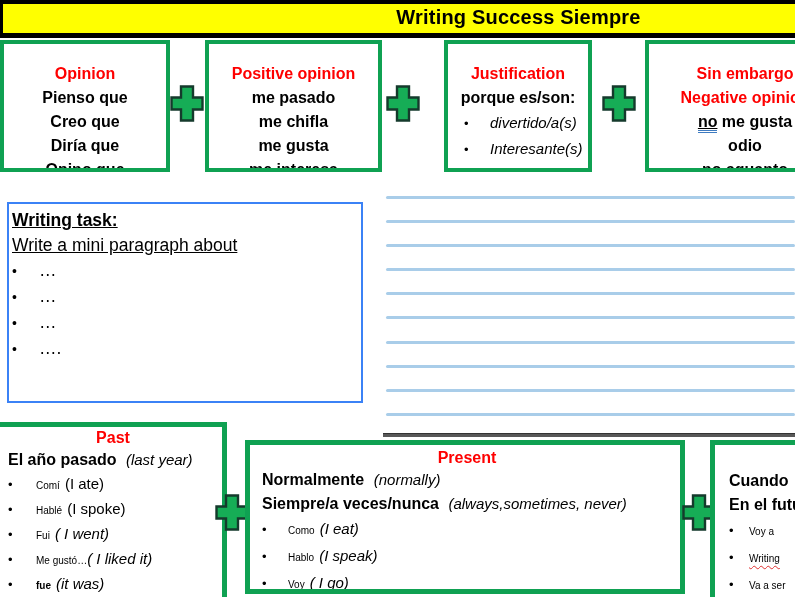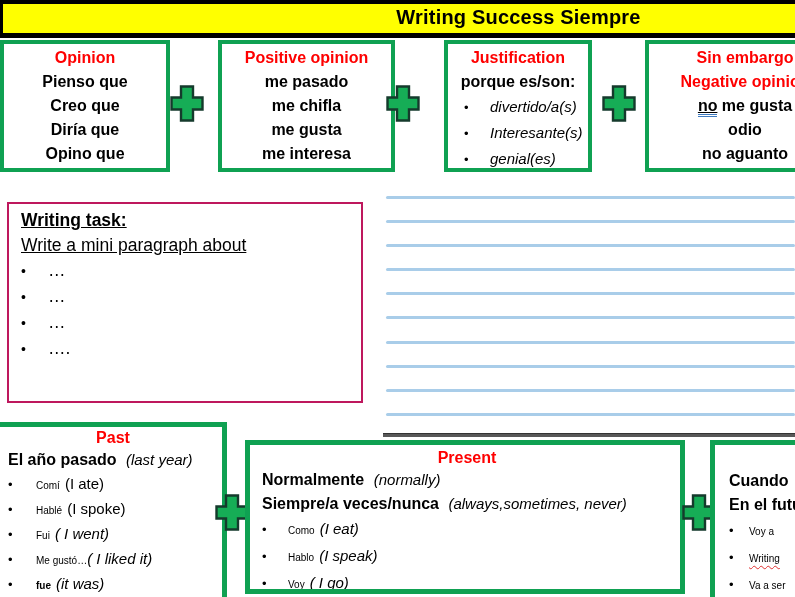--- a/index.html
+++ b/index.html
@@ -13,25 +13,25 @@
   .banner-title{
     position:absolute;left:0;right:0;top:6px;text-align:center;
     font-size:20px;font-weight:bold;padding-left:242px;box-sizing:border-box;
     letter-spacing:.2px;
   }
   
   .fbox{
     position:absolute;top:40px;height:132px;background:#fff;
     border:4px solid var(--green,#0fa152);box-sizing:border-box;
     text-align:center;font-weight:bold;font-size:16px;line-height:24px;
-    padding-top:2px;overflow:hidden;
+    padding-top:18px;overflow:hidden;
   }
   .fbox .title{color:var(--red,#fe0000);}
   .box-opinion{left:0;width:170px;}
-  .box-positive{left:218px;width:177px;}
+  .box-positive{left:205px;width:177px;}
   .box-justification{left:444px;width:148px;}
   .box-negative{left:645px;width:200px;}
   .jrow{display:flex;align-items:baseline;text-align:left;line-height:25px;
         padding-left:16px;font-weight:normal;font-style:italic;font-size:15px;}
   .jrow .bullet{font-style:normal;width:26px;flex:0 0 26px;font-size:13px;}
   .neg-word{
     text-decoration:underline;
     border-bottom:3px double var(--grammar-blue,#3f7bc0);
     padding-bottom:0;
   }
@@ -40,22 +40,22 @@
   .plus svg{display:block;width:100%;height:100%;}
   .plus path{fill:var(--plus-fill,#16ad56);stroke:var(--plus-outline,#153a2c);stroke-width:2.4;}
   .plus-1{left:170px;top:85px;}
   .plus-2{left:386px;top:85px;}
   .plus-3{left:602px;top:85px;}
   .plus-4{left:215px;top:494px;}
   .plus-5{left:682px;top:494px;}
   
   .task{
     position:absolute;left:7px;top:202px;width:356px;height:201px;
-    border:2px solid #be185d;box-sizing:border-box;background:#fff;
-    padding:4px 12px;font-size:17.5px;
+    border:2px solid #3b82f6;box-sizing:border-box;background:#fff;
+    padding:4px 3px;font-size:17.5px;
   }
   .task-title{font-weight:bold;text-decoration:underline;line-height:25px;}
   .task-intro{line-height:25px;text-decoration:underline;}
   .task-row{display:flex;align-items:baseline;line-height:25px;}
   .task-row .bullet{width:27px;flex:0 0 27px;font-size:14px;}
   
   .lines{position:absolute;left:386px;top:196px;width:409px;height:230px;}
   .wline{position:absolute;left:0;width:100%;height:3px;background:var(--line-blue,#a9cde9);border-radius:2px;}
   .divider{position:absolute;left:383px;top:433px;width:412px;height:3px;
            background:var(--divider-gray,#585858);border-top:1px solid #333;}

